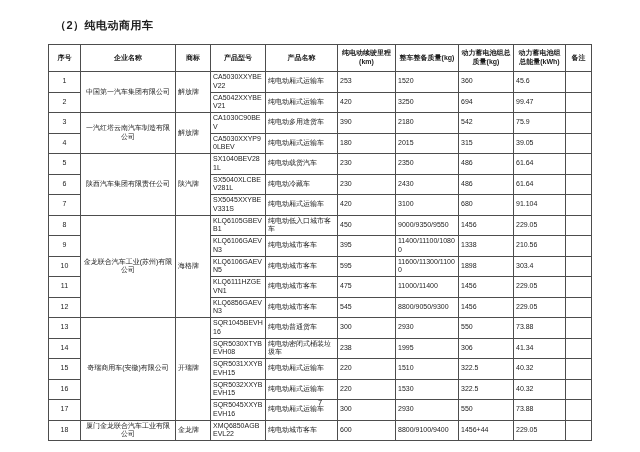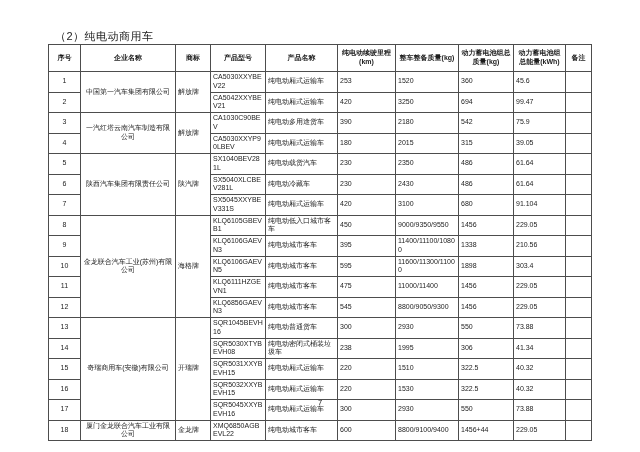--- a/index.html
+++ b/index.html
@@ -6,23 +6,23 @@
   .page {
     position:relative;
     width:640px; height:452px;
     background:#ffffff;
     font-family:"Liberation Sans", sans-serif;
     color:#1c1c1c;
     overflow:hidden;
   }
   .doc-title {
     position:absolute;
-    left:55px; top:29px;
+    left:55px; top:18px;
     font-size:11px;
-    font-weight:normal;
+    font-weight:bold;
     letter-spacing:0.5px;
   }
   table.veh {
     position:absolute;
     left:48px; top:44px;
     width:543px;
     border-collapse:collapse;
     table-layout:fixed;
   }
   table.veh th, table.veh td {

